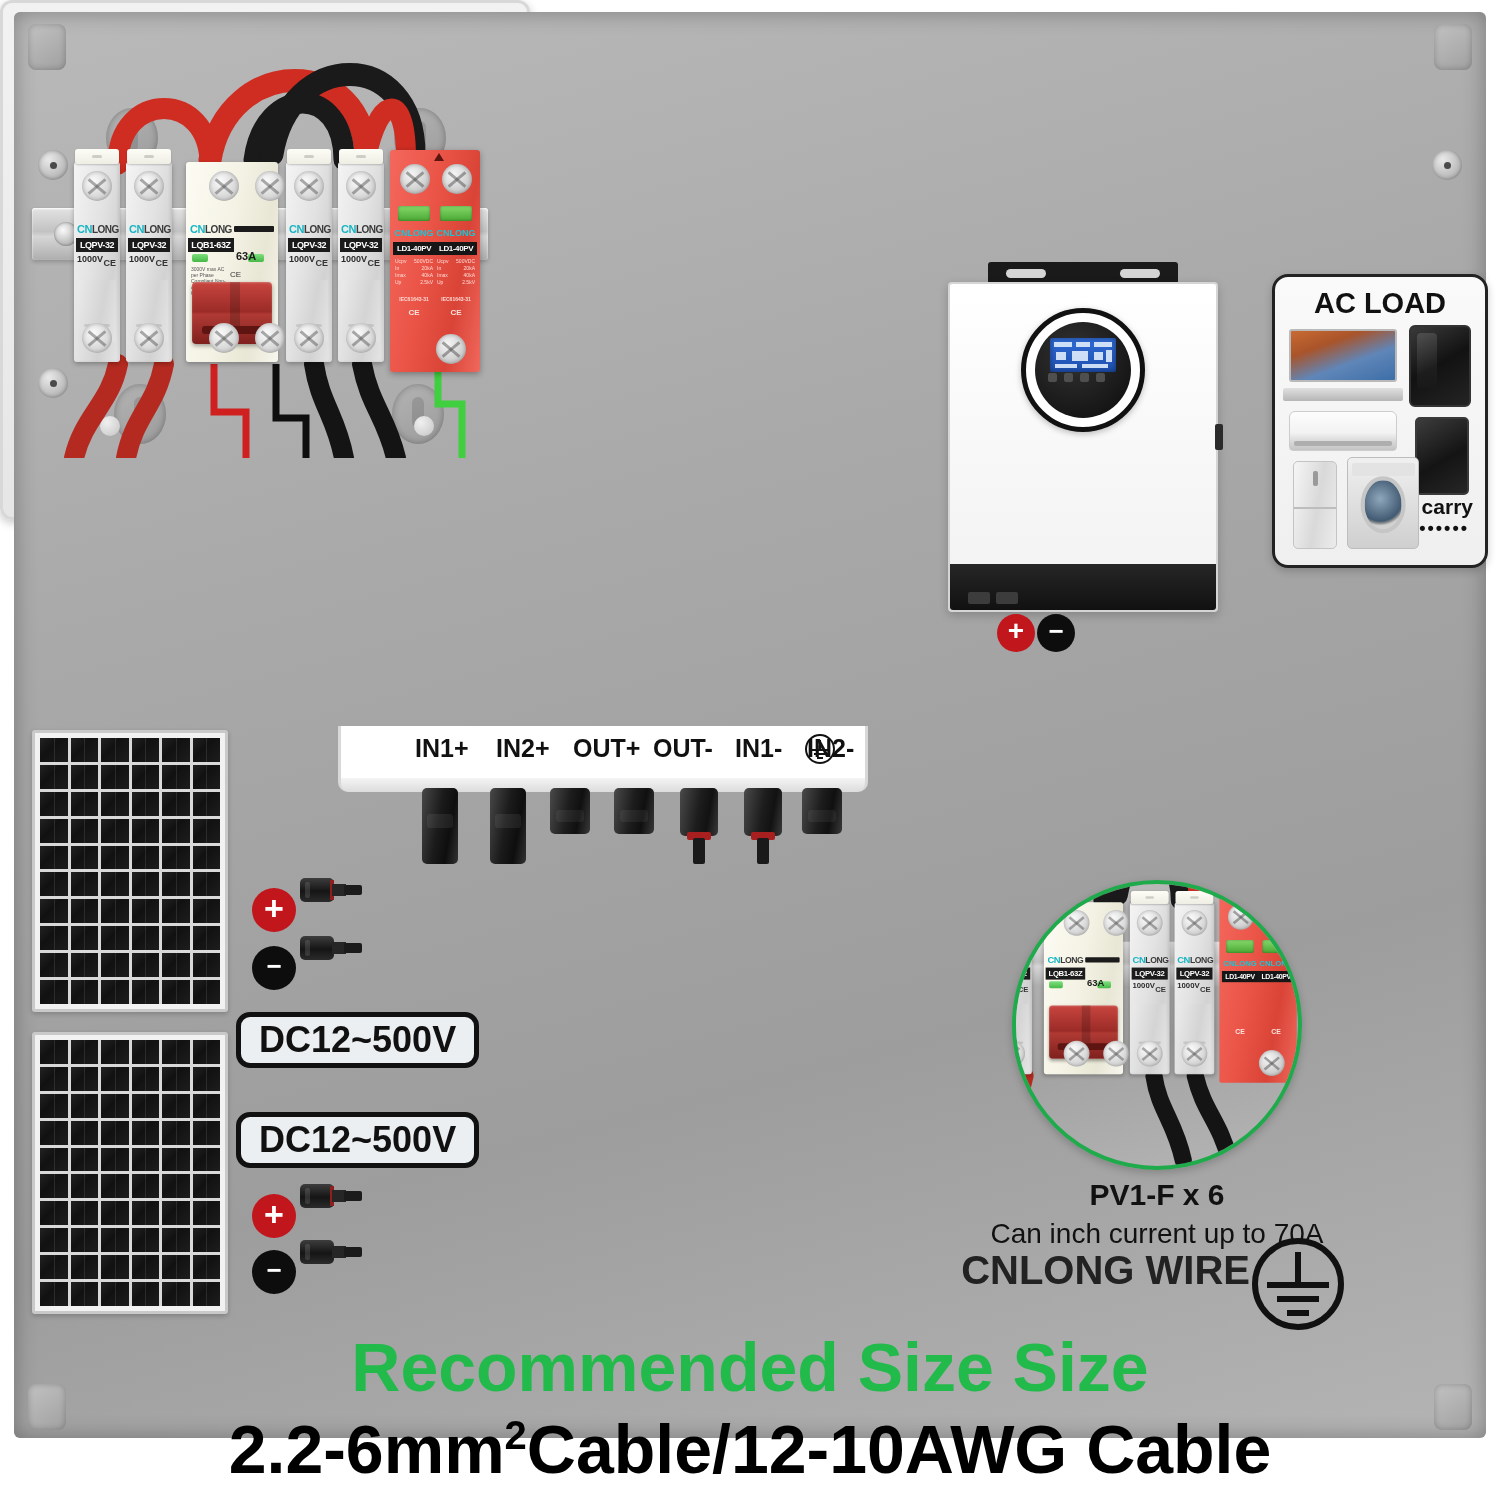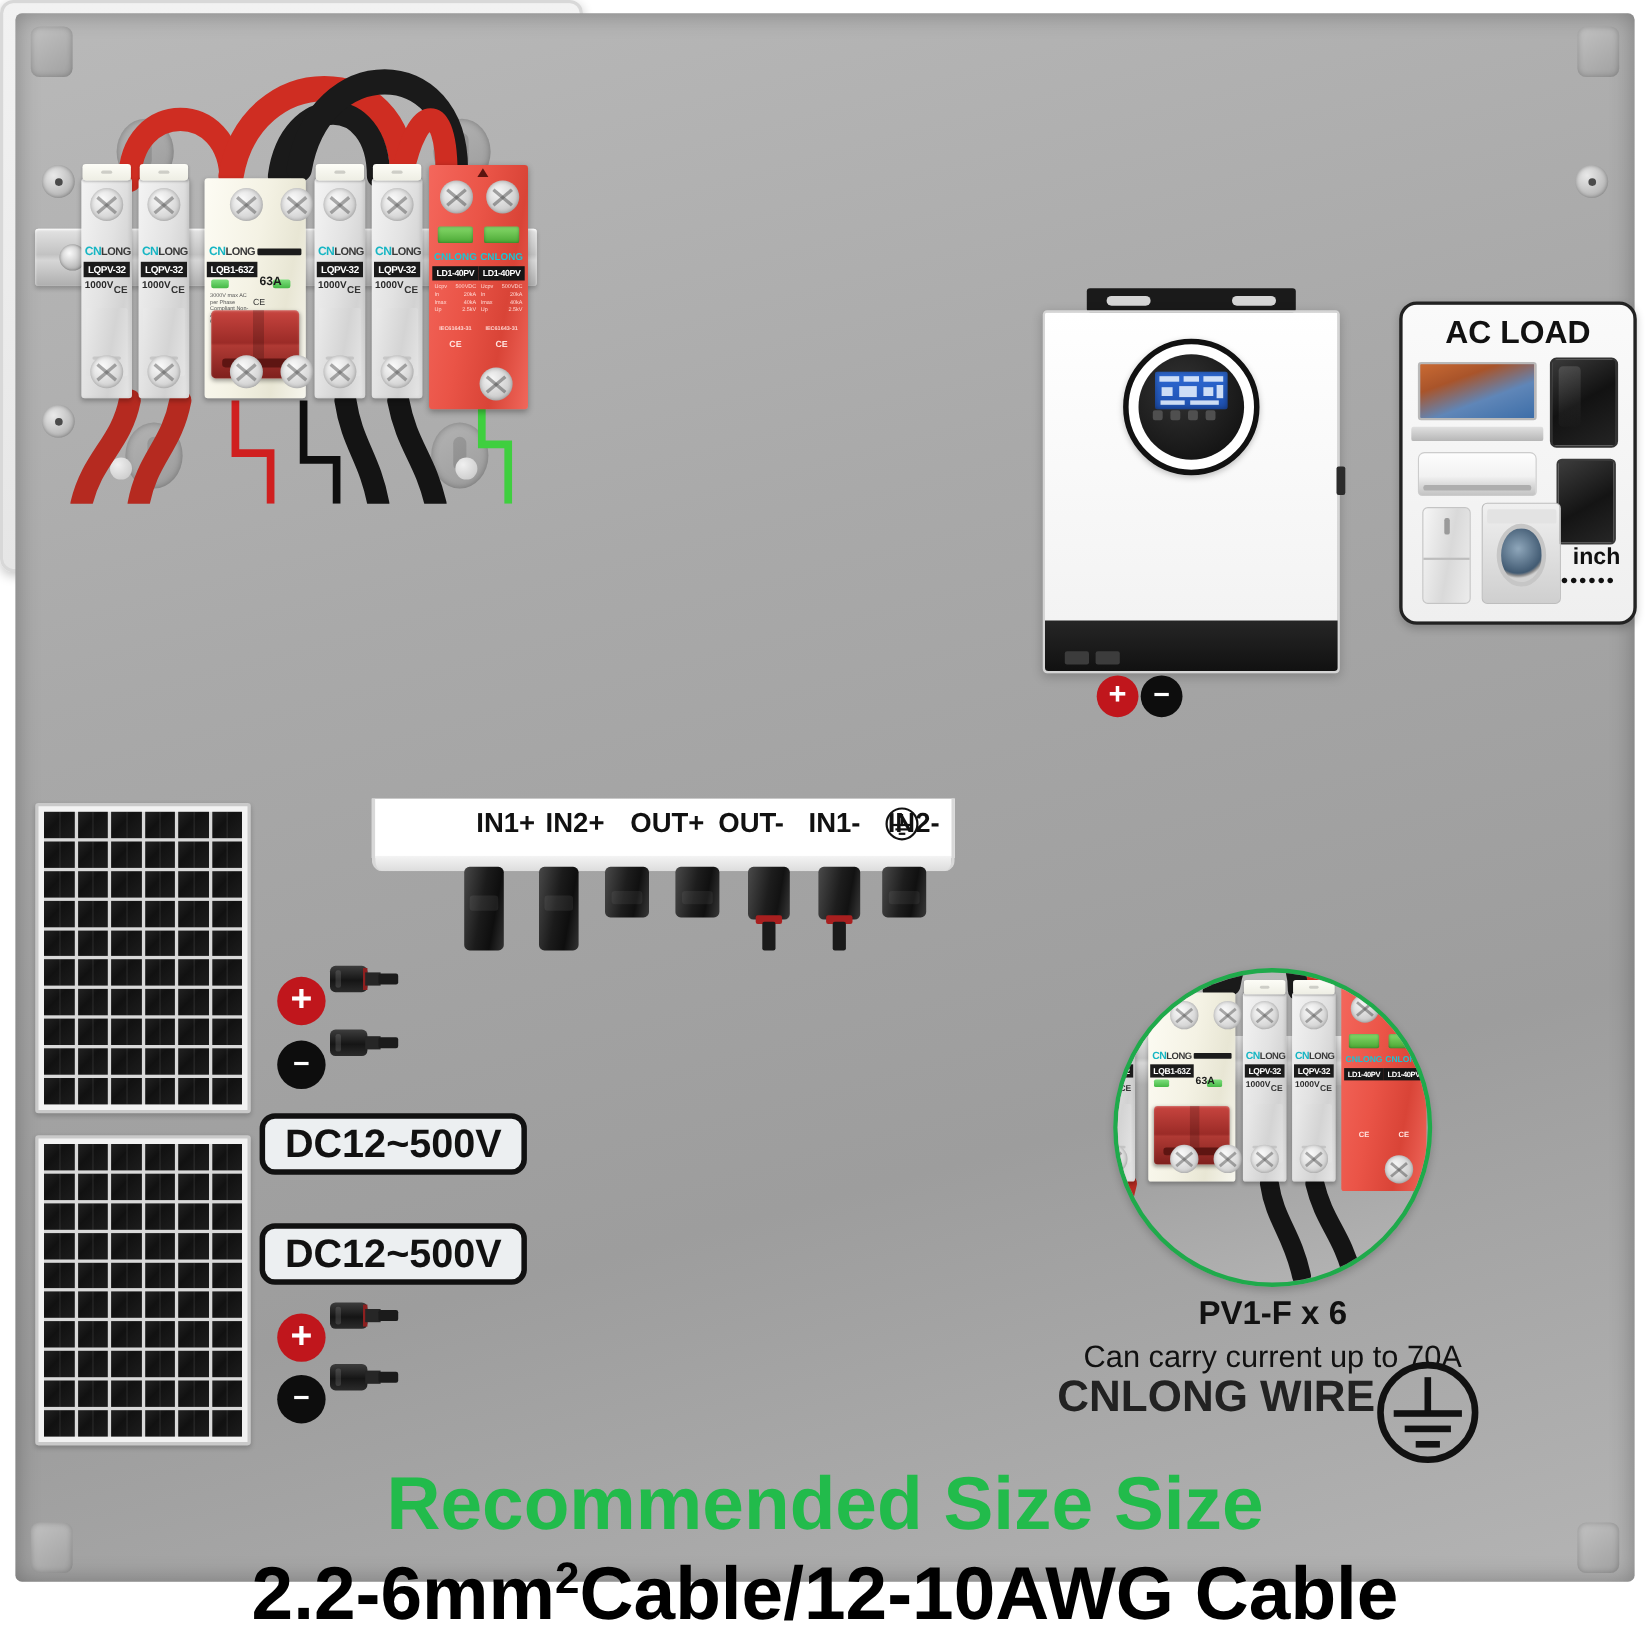--- a/index.html
+++ b/index.html
@@ -708,21 +708,21 @@
       <div class="spd-ce" style="left:45px;top:146px;font-size:5px;color:#ffd9d4">IEC61643-31</div>
       <div class="spd-ce" style="left:45px;">CE</div>
 
       <div class="spd-botterm"></div>
     </div>
 
   </div>
 </div>
 
 <div id="label-strip">
-  <div class="port-label" style="left:92px;text-align:center;">IN1+</div>
+  <div class="port-label" style="left:74px;text-align:center;">IN1+</div>
   <div class="port-label" style="left:155px;">IN2+</div>
   <div class="port-label" style="left:232px;">OUT+</div>
   <div class="port-label" style="left:312px;">OUT-</div>
   <div class="port-label" style="left:394px;">IN1-</div>
   <div class="port-label" style="left:466px;">IN2-</div>
   <div id="gnd-sym-small">
     <div class="gnd-bar" style="margin-left:-9px; top:13px; width:18px;"></div>
     <div class="gnd-bar" style="margin-left:-6px; top:17px; width:12px;"></div>
     <div class="gnd-bar" style="margin-left:-3px; top:21px; width:6px;"></div>
   </div>
@@ -964,21 +964,21 @@
   <div class="appl monitor" style="left:140px; top:140px; width:54px; height:78px;"></div>
 
   <div class="appl fridge" style="left:18px; top:184px; width:44px; height:88px;">
     <div class="fridge-handle"></div>
   </div>
   <div class="appl washer" style="left:72px; top:180px; width:72px; height:92px;">
     <div class="washer-panel"></div>
       <div class="washer-door"></div>
   </div>
 
-  <div id="ac-more">inch</div>
+  <div id="ac-more">carry</div>
   <div id="ac-dots">••••••</div>
 </div>
 
 <div id="detail-circle">
   <div id="detail-scale">
     <svg style="position:absolute;left:0;top:0;width:530px;height:520px">
       <path d="M104 172 C104 98, 196 98, 196 172" stroke="#cf2d22" stroke-width="21" fill="none" stroke-linecap="round"></path>
       <path d="M196 168 C214 62, 352 62, 352 168" stroke="#cf2d22" stroke-width="23" fill="none" stroke-linecap="round"></path>
       <path d="M240 168 C250 92, 330 92, 330 168" stroke="#1a1a1a" stroke-width="21" fill="none" stroke-linecap="round"></path>
       <path d="M258 162 C276 56, 400 56, 400 162" stroke="#1a1a1a" stroke-width="23" fill="none" stroke-linecap="round"></path>
@@ -1048,21 +1048,21 @@
       <div class="spd-model" style="left:3px;">LD1-40PV</div>
       <div class="spd-logo" style="left:45px;">CNLONG</div>
       <div class="spd-model" style="left:45px;">LD1-40PV</div>
       <div class="spd-ce" style="left:3px;">CE</div>
         <div class="spd-ce" style="left:45px;">CE</div>
       <div class="spd-botterm"></div>
     </div>
   </div>
 </div>
 <div id="detail-caption1">PV1-F x 6</div>
-<div id="detail-caption2">Can carry current up to 70A</div>
+<div id="detail-caption2">Can inch current up to 70A</div>
 
 <div id="gw-text">CNLONG WIRE</div>
 <div id="gw-symbol">
   <div class="stem"></div>
     <div class="b1"></div>
     <div class="b2"></div>
     <div class="b3"></div>
 </div>
 
 <div id="footer-green">Recommended Size Size</div>

